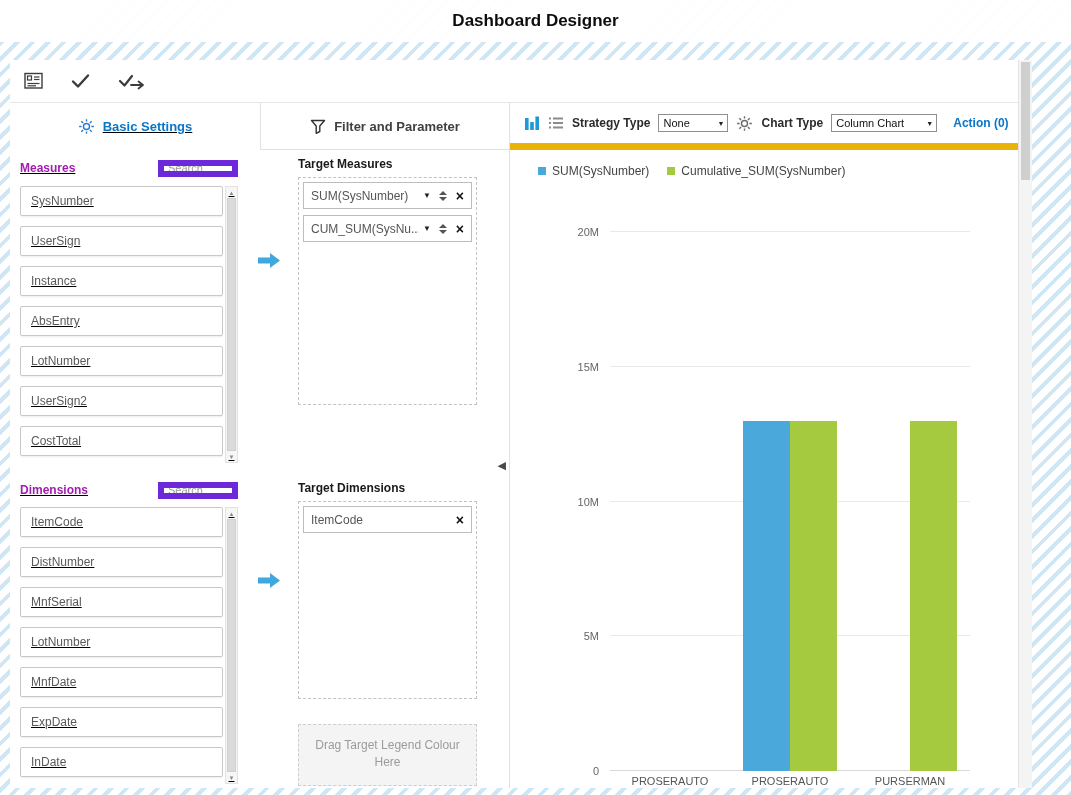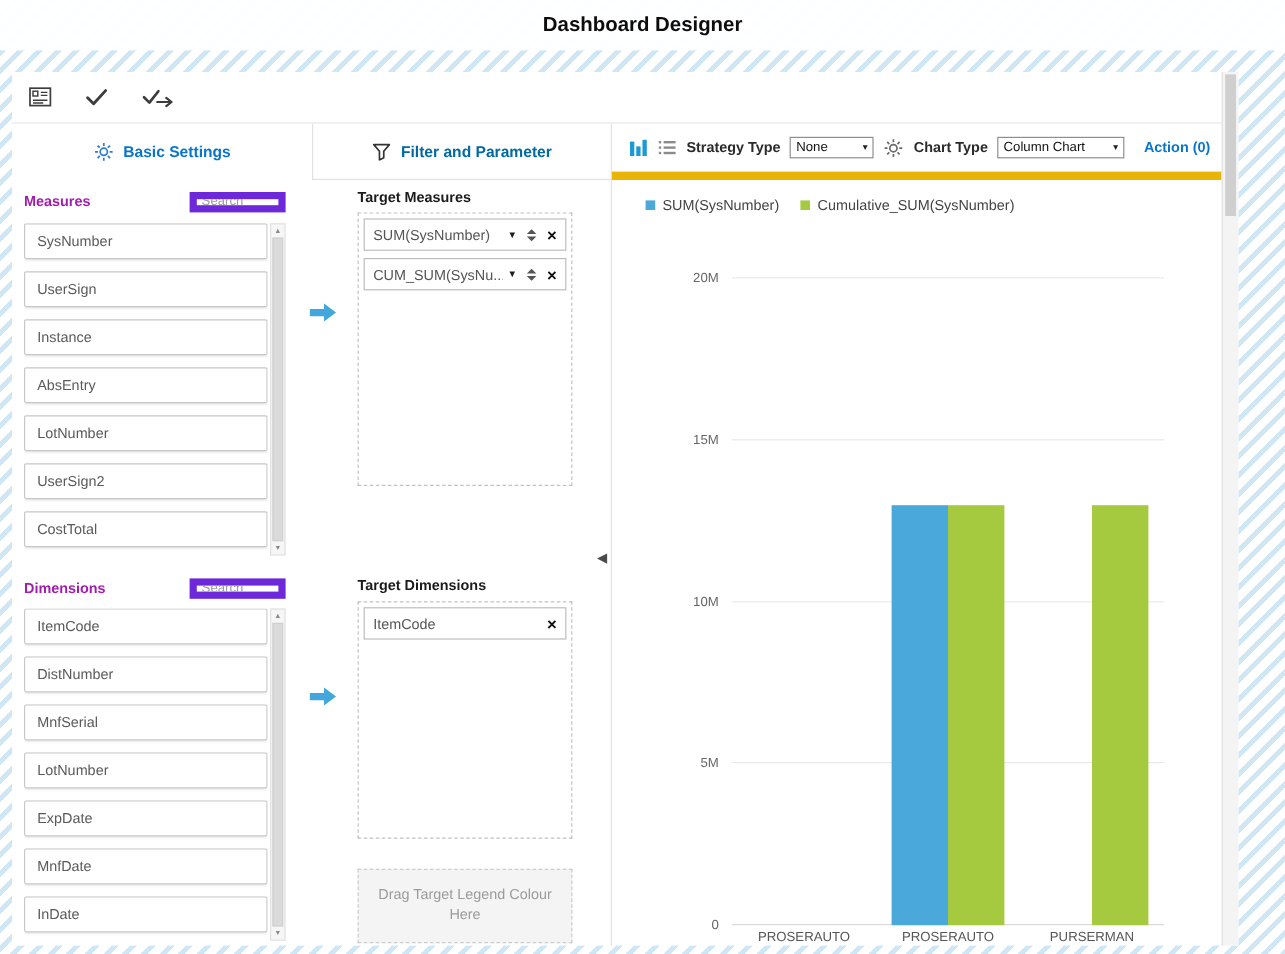--- a/index.html
+++ b/index.html
@@ -8,39 +8,39 @@
 .page{position:relative;width:1071px;height:795px;overflow:hidden;
  background:repeating-linear-gradient(135deg,#ffffff 0px,#ffffff 7px,#cfe7f4 7px,#cfe7f4 11px);}
 .header-band{position:absolute;top:0;left:0;width:100%;height:42px;background:rgba(255,255,255,.93);display:flex;align-items:center;justify-content:center;}
 .app-title{font-size:17px;font-weight:700;color:#0d0d0d;}
 .content{position:absolute;top:60px;left:10px;width:1022px;height:728px;background:#fff;display:flex;}
 .main{width:1008px;display:flex;flex-direction:column;}
 .toolbar{height:43px;flex:none;border-bottom:1px solid #e6e6e6;display:flex;align-items:center;padding-left:14px;gap:26px;background:#fff;}
 .tbtn{display:inline-flex;align-items:center;cursor:pointer;}
 .panels{flex:1;display:flex;min-height:0;}
 
-.panel-left{width:250px;flex:none;display:flex;flex-direction:column;}
+.panel-left{width:250px;flex:none;display:flex;flex-direction:column;text-decoration:underline;}
 .pl-header{height:47px;flex:none;display:flex;align-items:center;justify-content:center;gap:8px;}
 .pl-title{color:#0a76c8;font-weight:700;font-size:13px;}
 .sec-row{display:flex;align-items:center;justify-content:space-between;margin:8px 22px 0 10px;height:20px;flex:none;}
 .sec-row.dim{margin-top:17px;}
 .sec-label{font-size:12px;font-weight:700;color:#a21caf;}
 .search{width:80px;height:17px;border:6px solid #6d28d9;font-size:11px;padding:0 4px;color:#333;font-family:inherit;}
 .search::placeholder{color:#9c9c9c;}
 .list-wrap{display:flex;margin:8px 22px 0 10px;height:277px;flex:none;text-align:right;}
 .list-wrap.dim{margin-top:7px;}
 .list{flex:1;display:flex;flex-direction:column;gap:10px;overflow:hidden;}
 .list-item{height:30px;flex:none;background:#fff;border:1px solid #c8c8c8;border-radius:2px;display:flex;align-items:center;padding-left:10px;font-size:12px;color:#5a5a5a;box-shadow:0 1px 2px rgba(0,0,0,.08);cursor:pointer;}
 .vscroll{width:13px;flex:none;margin-left:2px;background:#f6f6f6;border:1px solid #e2e2e2;display:flex;flex-direction:column;}
 .sarrow{height:11px;flex:none;display:flex;align-items:center;justify-content:center;font-size:6px;color:#8a8a8a;cursor:pointer;}
 .sthumb{flex:1;margin:0 1px;background:#dadada;border:1px solid #d0d0d0;}
 
 .panel-mid{width:250px;flex:none;position:relative;border-right:1px solid #e2e2e2;display:flex;flex-direction:column;}
 .pm-header{height:47px;flex:none;border-bottom:1px solid #e2e2e2;border-left:1px solid #e2e2e2;display:flex;align-items:center;justify-content:center;gap:8px;}
-.pm-title{font-size:13px;font-weight:700;color:#0369a1;}
+.pm-title{font-size:13px;font-weight:700;color:#404040;}
 .t-label{font-size:12px;font-weight:700;color:#1a1a1a;margin:7px 32px 0 38px;flex:none;}
 .t-label.dims{margin:76px 32px 0 38px;}
 .dashed{margin:6px 32px 0 38px;border:1px dashed #c2c2c2;padding:4px;flex:none;}
 .box1{height:228px;}
 .box2{height:198px;}
 .target-item{height:27px;border:1px solid #bdbdbd;background:#fff;display:flex;align-items:center;padding:0 7px;margin-bottom:6px;cursor:pointer;}
 .ti-label{flex:1;font-size:12px;color:#555;white-space:nowrap;overflow:hidden;}
 .caret{font-size:8px;color:#1e1e1e;margin-left:4px;cursor:pointer;}
 .updown{display:inline-flex;flex-direction:column;gap:2px;margin-left:8px;cursor:pointer;}
 .updown i{display:block;width:0;height:0;border-left:4px solid transparent;border-right:4px solid transparent;}
@@ -178,24 +178,24 @@
                 <div class="list-item">
                   <span>DistNumber</span>
                 </div>
                 <div class="list-item">
                   <span>MnfSerial</span>
                 </div>
                 <div class="list-item">
                   <span>LotNumber</span>
                 </div>
                 <div class="list-item">
+                  <span>MnfDate</span>
+                </div>
+                <div class="list-item">
                   <span>ExpDate</span>
-                </div>
-                <div class="list-item">
-                  <span>MnfDate</span>
                 </div>
                 <div class="list-item">
                   <span>InDate</span>
                 </div>
               </div>
             <div class="vscroll">
               <div class="sarrow">▲</div>
               <div class="sthumb"></div>
               <div class="sarrow">▼</div>
             </div>

